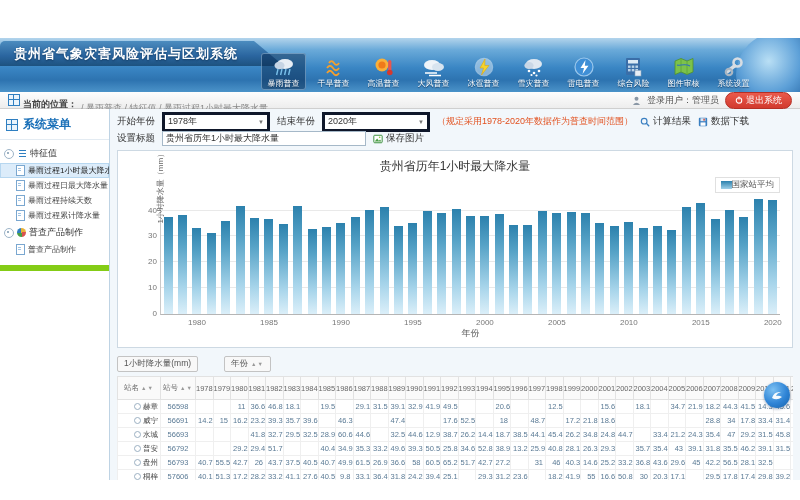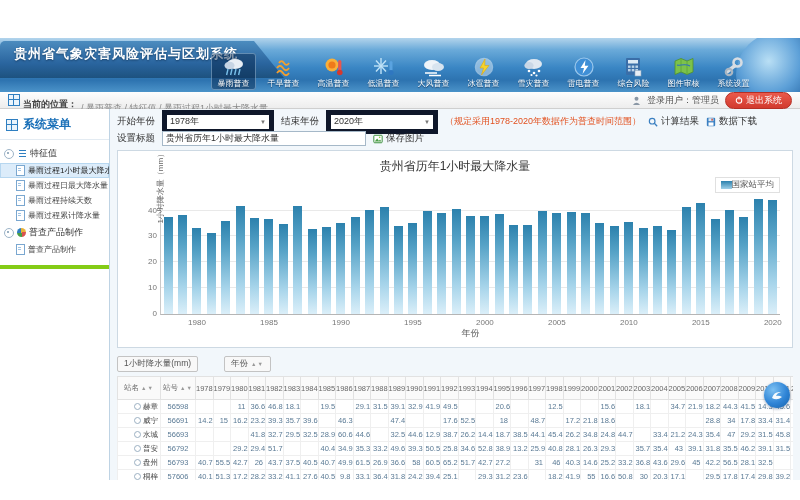--- a/index.html
+++ b/index.html
@@ -6,21 +6,21 @@
   body{width:800px;height:500px;position:relative;background:#fff;overflow:hidden;
        font-family:"Liberation Sans","DejaVu Sans",sans-serif;-webkit-font-smoothing:antialiased;}
   .window{position:absolute;left:0;top:38px;width:800px;height:442px;background:#fff;}
 
   
   .topbar{position:relative;height:54px;overflow:hidden;
     background:linear-gradient(180deg,#b3d4ec 0%,#6aaad9 22%,#3a86c4 55%,#2d73b0 78%,#4b93c9 100%);}
   .earth{position:absolute;right:-22px;top:-6px;width:86px;height:86px;border-radius:50%;
     background:radial-gradient(circle at 38% 34%,#bfe3f7 0%,#5da0d8 40%,#1d5globe 0%,#1d5e9e 70%,#0b3a6b 100%);
     background:radial-gradient(circle at 38% 34%,#bfe3f7 0%,#5da0d8 40%,#1d5e9e 72%,#0b3a6b 100%);opacity:.95;}
-  .title-tab{position:absolute;left:0;top:3px;height:25px;line-height:25px;padding:0 46px 12px 14px;
+  .title-tab{position:absolute;left:0;top:3px;height:25px;line-height:25px;padding:0 46px 0 14px;
     color:#fff;font-size:13px;font-weight:bold;letter-spacing:1px;
     background:linear-gradient(180deg,#4c8cbf 0%,#2a659f 60%,#1d527f 100%);
     clip-path:polygon(0 0,calc(100% - 30px) 0,100% 100%,0 100%);border-radius:5px 0 0 0;
     text-shadow:0 1px 2px rgba(0,30,60,.6);}
   .nav{position:absolute;right:44px;bottom:2px;display:flex;gap:5px;}
   .nav-item{width:45px;padding:2px 0 2px;text-align:center;border-radius:3px;cursor:pointer;}
   .nav-item.selected{background:rgba(8,40,78,.48);box-shadow:inset 0 0 0 1px rgba(180,215,245,.45);}
   .nav-icon{height:24px;display:flex;align-items:center;justify-content:center;}
   .nav-label{display:block;font-size:8px;color:#fff;line-height:9px;text-shadow:0 1px 1px rgba(0,30,60,.7);}
 
@@ -32,42 +32,42 @@
   .crumb-right{margin-left:auto;display:flex;align-items:center;gap:6px;}
   .user-txt{color:#555;}
   .logout-btn{display:flex;align-items:center;gap:3px;background:linear-gradient(180deg,#ea5a4c,#d23a2e);
     color:#fff;font-size:9px;padding:1px 9px;border-radius:9px;border:1px solid #b52f25;cursor:pointer;}
 
   
   .main{display:flex;height:371px;}
   .sidebar{width:110px;background:#fff;border-right:1px solid #bed3e4;box-sizing:border-box;}
   .sb-title{display:flex;align-items:center;gap:5px;color:#1a70b8;font-size:12px;font-weight:bold;
     padding:7px 6px 6px;border-bottom:1px solid #e3ebf2;}
-  .tree{padding:4px 0 8px;border-bottom:4px solid #84cc16;}
+  .tree{padding:4px 0 8px;border-bottom:6px solid #84cc16;}
   .tree-group{display:flex;align-items:center;gap:3px;font-size:9px;color:#333;padding:3px 4px;cursor:pointer;}
   .tree-leaf{display:flex;align-items:center;gap:3px;font-size:8px;color:#444;padding:2px 2px 2px 16px;
     white-space:nowrap;overflow:hidden;cursor:pointer;}
   .tree-leaf.selected{background:#dcecfa;box-shadow:inset 0 0 0 1px #b7d7f0;color:#222;}
   .toggle{width:8px;height:8px;border:1px solid #9db4c8;border-radius:50%;position:relative;flex:none;}
   .toggle::after{content:"";position:absolute;left:2px;top:2px;width:2px;height:2px;background:#7b97ae;border-radius:50%;}
   .page-ico{width:7px;height:9px;background:#fff;border:1px solid #7aa7d0;flex:none;position:relative;}
   .page-ico::after{content:"";position:absolute;left:1px;top:2px;width:3px;height:1px;background:#9fc3e4;box-shadow:0 2px 0 #9fc3e4;}
   .list-ico{width:10px;height:9px;flex:none;background:
     linear-gradient(#2f7fc1,#2f7fc1) 2px 1px/7px 1px no-repeat,
     linear-gradient(#2f7fc1,#2f7fc1) 2px 4px/7px 1px no-repeat,
     linear-gradient(#2f7fc1,#2f7fc1) 2px 7px/7px 1px no-repeat,#fff;border:0;}
   .pie-ico{width:9px;height:9px;border-radius:50%;flex:none;
     background:conic-gradient(#e8b23a 0 25%,#d9534f 25% 50%,#4a9e45 50% 75%,#2f7fc1 75% 100%);}
   .grid-ico{width:10px;height:10px;border:1px solid #2f7fc1;background:
     linear-gradient(#2f7fc1,#2f7fc1) 0 4px/10px 1px no-repeat,
     linear-gradient(#2f7fc1,#2f7fc1) 4px 0/1px 10px no-repeat,#eaf4fc;}
 
   .content{flex:1;background:#f2f7fb;padding:4px 7px 0;position:relative;overflow:hidden;}
   .ctrl-row{display:flex;align-items:center;gap:7px;height:17px;font-size:9.5px;color:#333;}
-  .sel{width:96px;height:14px;border:5px solid #0f172a;background:#fff;display:flex;align-items:center;
+  .sel{width:96px;height:14px;border:3px solid #0f172a;background:#fff;display:flex;align-items:center;
     justify-content:space-between;padding:0 3px;font-size:9px;color:#333;cursor:pointer;}
   .sel .arr{font-size:6px;color:#777;}
   .hint{color:#e2511f;font-size:9px;white-space:nowrap;}
   .toolbtn{display:flex;align-items:center;gap:3px;font-size:9.5px;color:#333;cursor:pointer;}
   .txt-input{width:196px;height:13px;border:1px solid #a5b8c8;background:#fff;font-size:9px;color:#333;
     padding:0 3px;font-family:inherit;}
 
   
   .chart-panel{position:relative;background:#fff;border:1px solid #cdd9e3;height:196px;margin-top:3px;}
   .chart-title{text-align:center;font-size:12px;color:#333;padding-top:7px;}
@@ -135,35 +135,20 @@
         <div class="nav-item">
           <div class="nav-icon">
             <svg width="24" height="22" viewBox="0 0 24 22">
               <circle cx="10" cy="9" r="6.5" fill="#f9b03a"></circle>
               <circle cx="10" cy="9" r="3.6" fill="#ef7a1a"></circle>
               <rect x="16.2" y="4" width="3.2" height="11" rx="1.6" fill="#e9564e"></rect>
               <circle cx="17.8" cy="16.5" r="2.8" fill="#d6382f"></circle>
             </svg>
           </div>
           <span class="nav-label">高温普查</span>
-        </div>
-        <div class="nav-item">
-          <div class="nav-icon">
-            <svg width="24" height="22" viewBox="0 0 24 22">
-              <g stroke="#bfe2f7" stroke-width="1.4">
-                <line x1="9" y1="2" x2="9" y2="18"></line>
-                <line x1="2" y1="10" x2="16" y2="10"></line>
-                <line x1="4" y1="4.5" x2="14" y2="15.5"></line>
-                <line x1="14" y1="4.5" x2="4" y2="15.5"></line>
-              </g>
-              <rect x="17.5" y="5" width="3" height="10" rx="1.5" fill="#5aa3e0"></rect>
-              <circle cx="19" cy="16.5" r="2.5" fill="#2f77c0"></circle>
-            </svg>
-          </div>
-          <span class="nav-label">低温普查</span>
         </div>
         <div class="nav-item">
           <div class="nav-icon">
             <svg width="24" height="22" viewBox="0 0 24 22">
               <ellipse cx="10" cy="9" rx="8" ry="5" fill="#eef3f8"></ellipse>
               <ellipse cx="16" cy="11" rx="6" ry="4" fill="#d8e4ef"></ellipse>
               <path d="M3 17h12M7 19.5h12" stroke="#fff" stroke-width="1.4"></path>
             </svg>
           </div>
           <span class="nav-label">大风普查</span>

